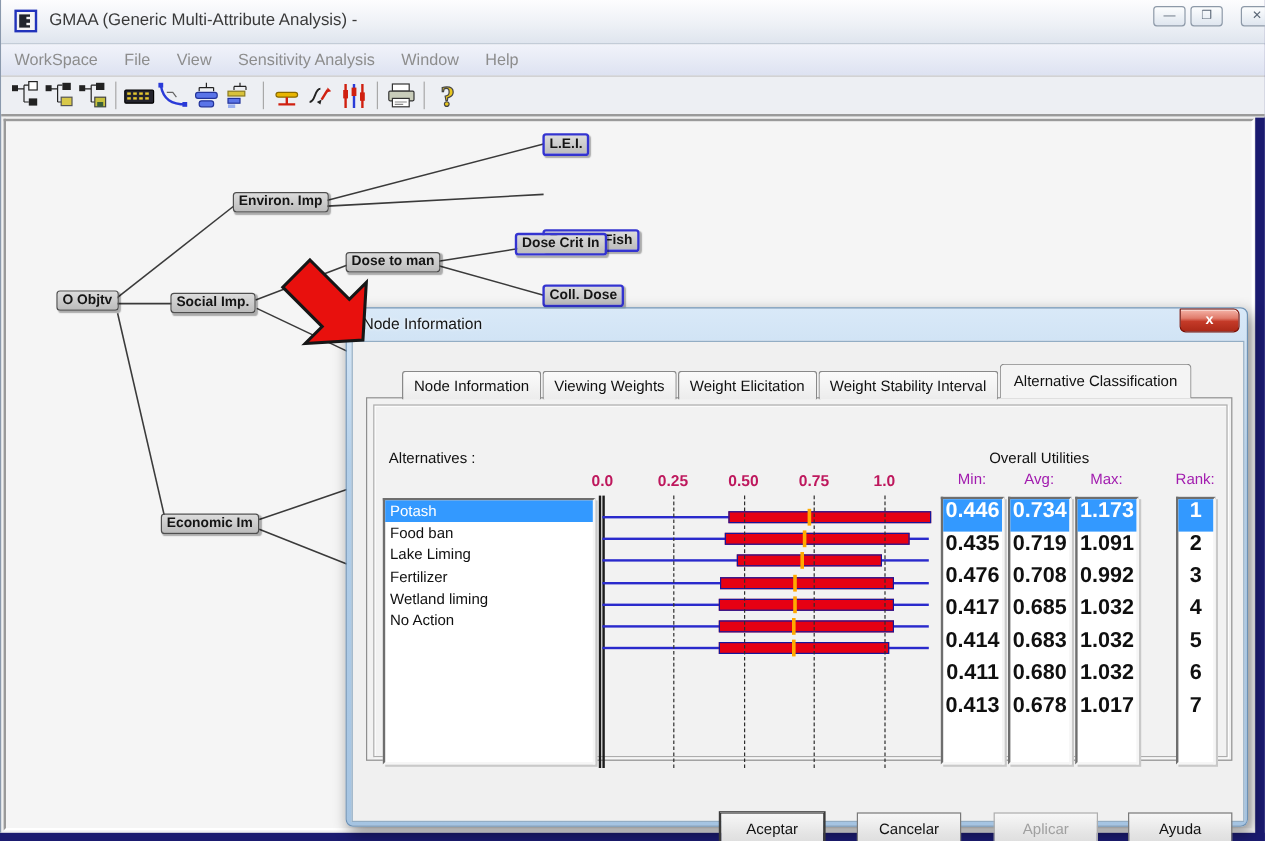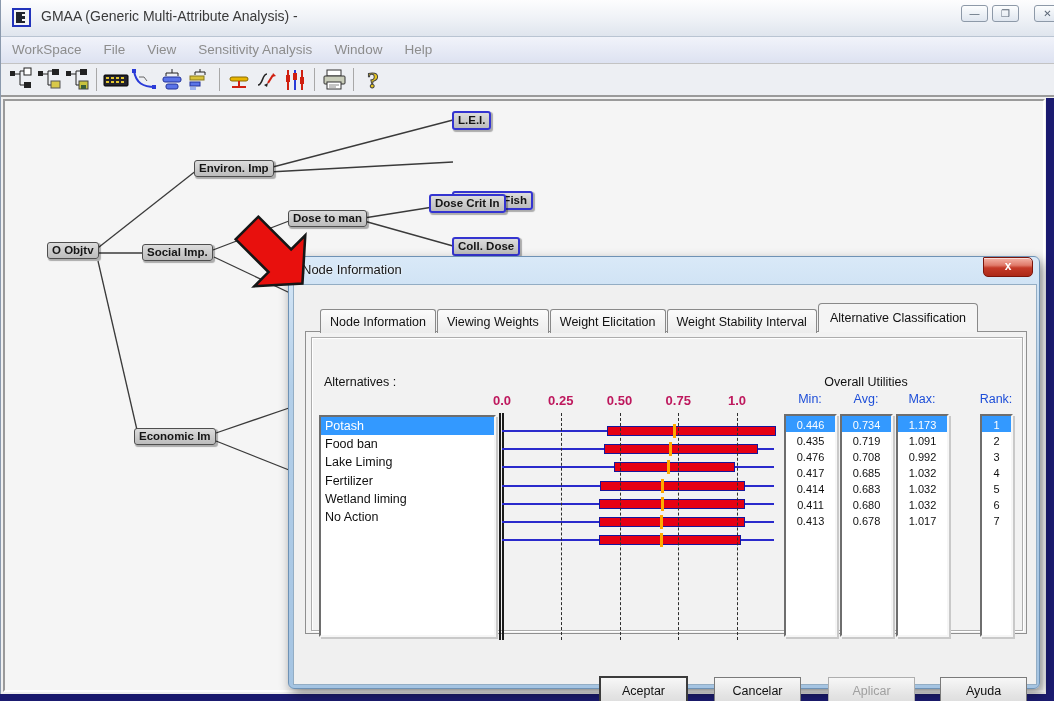--- a/index.html
+++ b/index.html
@@ -41,21 +41,21 @@
           background:linear-gradient(#d9e9f8,#b3cfe9 30%,#a5c4e2);border:1px solid #6e92b5;border-radius:6px;
           box-shadow:3px 5px 12px rgba(0,0,0,.45);box-sizing:border-box;}
   #dialog-title{position:absolute;left:13px;top:5px;font-size:13px;color:#151515;text-shadow:0 0 3px #fff;}
   #dlg-close{position:absolute;left:694px;top:0px;width:50px;height:20px;box-sizing:border-box;
              background:linear-gradient(#f5b4a8,#e07b6b 40%,#c43a28 55%,#ac2918);
              border:1px solid #7c150b;border-radius:1px 5px 5px 5px;color:#fff;font-weight:bold;
              font-size:12px;text-align:center;line-height:17px;box-shadow:inset 0 1px 0 rgba(255,255,255,.55);}
   #dialog-client{position:absolute;left:4px;top:27px;width:744px;height:401px;background:#f0f0f0;
                  border:1px solid #93adc4;box-sizing:border-box;}
   
-  #tab-strip{position:absolute;left:7px;top:19px;height:28px;z-index:3;white-space:nowrap;padding-left:19px;}
+  #tab-strip{position:absolute;left:22px;top:19px;height:28px;z-index:3;white-space:nowrap;padding-left:19px;}
   .tab{display:inline-block;position:relative;margin-right:1px;padding:5px 9px 4px 9px;font-size:12.5px;color:#111;
        background:linear-gradient(#fbfbfb,#ececec);border:1px solid #898989;border-bottom:none;
        border-radius:3px 3px 0 0;top:3px;}
   .tab.active{top:-1px;padding:7px 11px 7px 11px;background:#f4f4f4;z-index:4;border-radius:4px 4px 0 0;}
   #tab-page{position:absolute;left:11px;top:46px;width:722px;height:303px;background:#f2f2f2;
             border:1px solid #8f8f8f;z-index:2;box-sizing:border-box;}
   #inner-frame{position:absolute;left:17px;top:52px;width:710px;height:292px;
                border:1px solid #adadad;box-shadow:1px 1px 0 #fff,inset 1px 1px 0 #fff;z-index:2;}
   
   #dlg-content{position:absolute;left:0;top:0;width:744px;height:401px;z-index:3;margin-top:28px;}
@@ -66,25 +66,25 @@
   .list-item.selected{background:#3399ff;color:#fff;}
   
   .scale-label{position:absolute;top:80px;width:44px;margin-left:-22px;text-align:center;
                font-size:13px;font-weight:600;color:#be185d;}
   .axis-line{position:absolute;top:100px;height:227px;width:2px;background:#1c1c1c;z-index:4;}
   .grid-line{position:absolute;top:100px;height:227px;width:0;border-left:1px dashed #2e2e2e;z-index:6;}
   .row-line{position:absolute;height:2px;background:#2a2acc;z-index:4;}
   .row-bar{position:absolute;height:10px;background:#e60013;border:1px solid #16169c;box-sizing:border-box;z-index:5;}
   .avg-tick{position:absolute;width:3px;height:14px;background:#ffaa00;z-index:7;}
   
-  .col-header{position:absolute;top:79px;width:56px;margin-left:-28px;text-align:center;font-size:12.5px;color:#1d4ed8;}
+  .col-header{position:absolute;top:79px;width:56px;margin-left:-28px;text-align:center;font-size:12.5px;color:#a21caf;}
   #overall-label{position:absolute;top:62px;left:572px;width:140px;margin-left:-70px;text-align:center;font-size:12.5px;color:#111;}
   .value-col{position:absolute;top:101px;height:223px;background:#fff;box-sizing:border-box;
              border:2px solid;border-color:#6e6e6e #f6f6f6 #f6f6f6 #6e6e6e;box-shadow:2px 2px 0 #c9c9c9;}
-  .value-cell{height:16px;line-height:18.2px;text-align:center;font-size:11px;color:#101010;}
+  .value-cell{height:27px;line-height:18.2px;text-align:center;font-size:18px;color:#101010;font-weight:bold;}
   .value-cell.selected{background:#3399ff;color:#fff;}
   
   .dlg-btn{position:absolute;top:364px;width:87px;height:42px;box-sizing:border-box;
            background:linear-gradient(#f7f7f7,#e3e3e3 45%,#d2d2d2);border:1px solid #7a7a7a;
            text-align:center;line-height:26px;font-size:12.5px;color:#111;}
   .dlg-btn.default{border:1px solid #3c3c3c;box-shadow:0 0 0 1px #3c3c3c;}
   .dlg-btn.disabled{color:#a0a0a0;border-color:#aeaeae;}
   
   #arrow-svg{position:absolute;left:0;top:0;width:1054px;height:701px;z-index:50;pointer-events:none;}
 </style>

